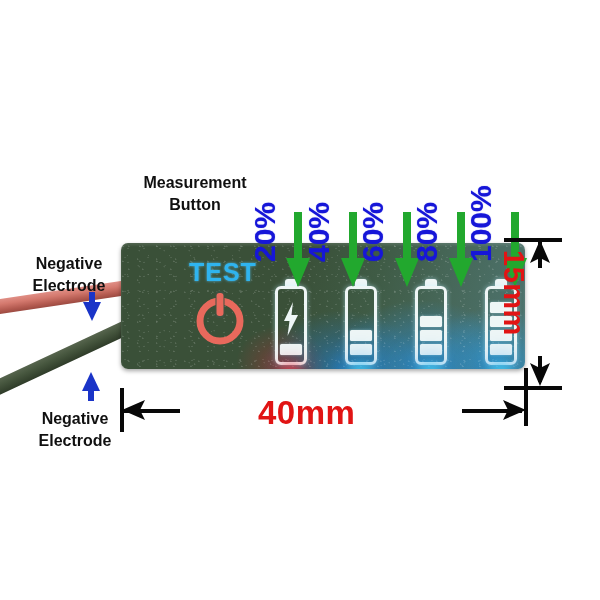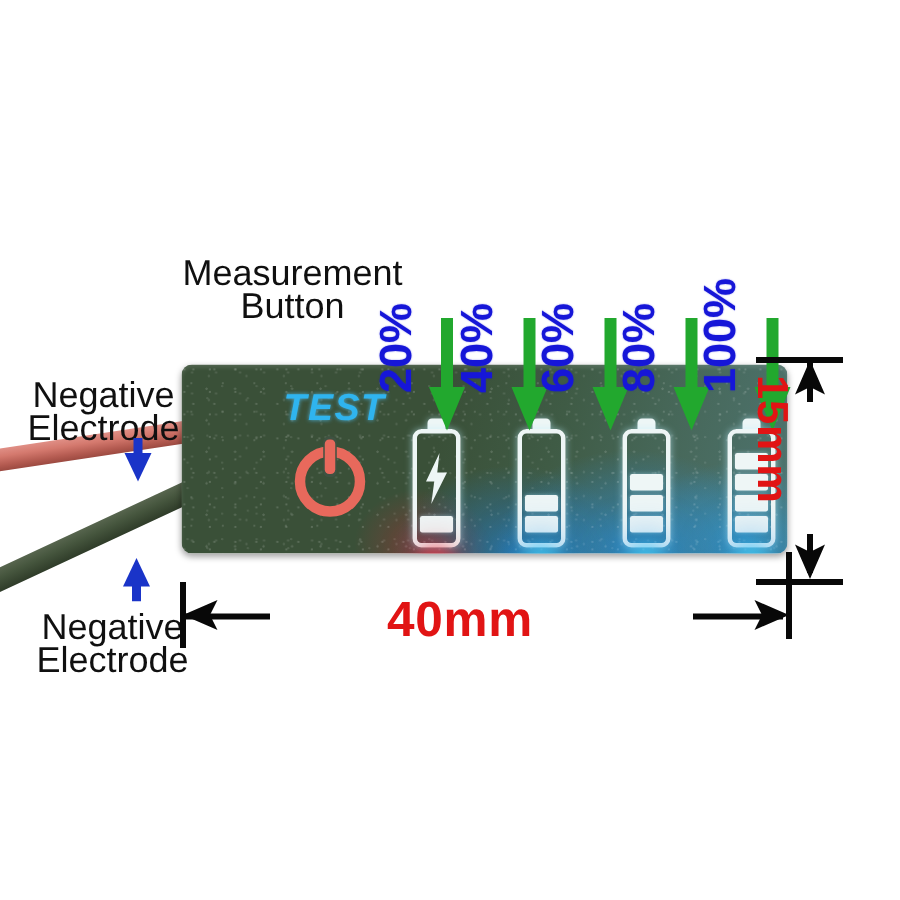--- a/index.html
+++ b/index.html
@@ -46,21 +46,20 @@
     width: 404px; height: 126px;
     border-radius: 7px;
     background:
       radial-gradient(ellipse 130px 90px at 300px 120px, rgba(40,150,235,0.60), rgba(40,150,235,0) 70%),
       radial-gradient(ellipse 110px 80px at 220px 125px, rgba(30,130,225,0.55), rgba(30,130,225,0) 72%),
       radial-gradient(ellipse 100px 70px at 375px 115px, rgba(40,170,250,0.50), rgba(40,170,250,0) 72%),
       radial-gradient(ellipse 60px 50px at 160px 120px, rgba(220,40,60,0.35), rgba(220,40,60,0) 75%),
       linear-gradient(105deg, #3a5038 0%, #3a5038 42%, #3f5b45 60%, #47685a 78%, #4e7470 100%);
     box-shadow: inset 0 2px 3px rgba(255,255,255,0.12), 0 2px 4px rgba(0,0,0,0.35);
     overflow: hidden;
-    font-style: italic;
   }
   #board-speckle {
     position: absolute; inset: 0;
     opacity: 0.30;
     background-image:
       radial-gradient(circle at 11% 22%, rgba(255,255,255,0.55) 0.6px, transparent 1px),
       radial-gradient(circle at 31% 66%, rgba(255,255,255,0.45) 0.6px, transparent 1px),
       radial-gradient(circle at 56% 14%, rgba(255,255,255,0.5) 0.6px, transparent 1px),
       radial-gradient(circle at 73% 48%, rgba(255,255,255,0.4) 0.6px, transparent 1px),
       radial-gradient(circle at 88% 77%, rgba(255,255,255,0.5) 0.6px, transparent 1px),
@@ -156,22 +155,22 @@
     white-space: nowrap;
     transform-origin: left bottom;
     transform: rotate(-90deg);
     text-shadow: 0 0 1px rgba(22,22,216,0.6);
   }
 
   
   .callout {
     position: absolute;
     color: #101010;
-    font-weight: normal;
-    font-size: 24px;
+    font-weight: bold;
+    font-size: 16px;
     line-height: 22px;
     white-space: nowrap;
   }
   .callout.center { text-align: center; }
 
   
   .blue-arrow {
     position: absolute;
     width: 20px; height: 30px;
   }

